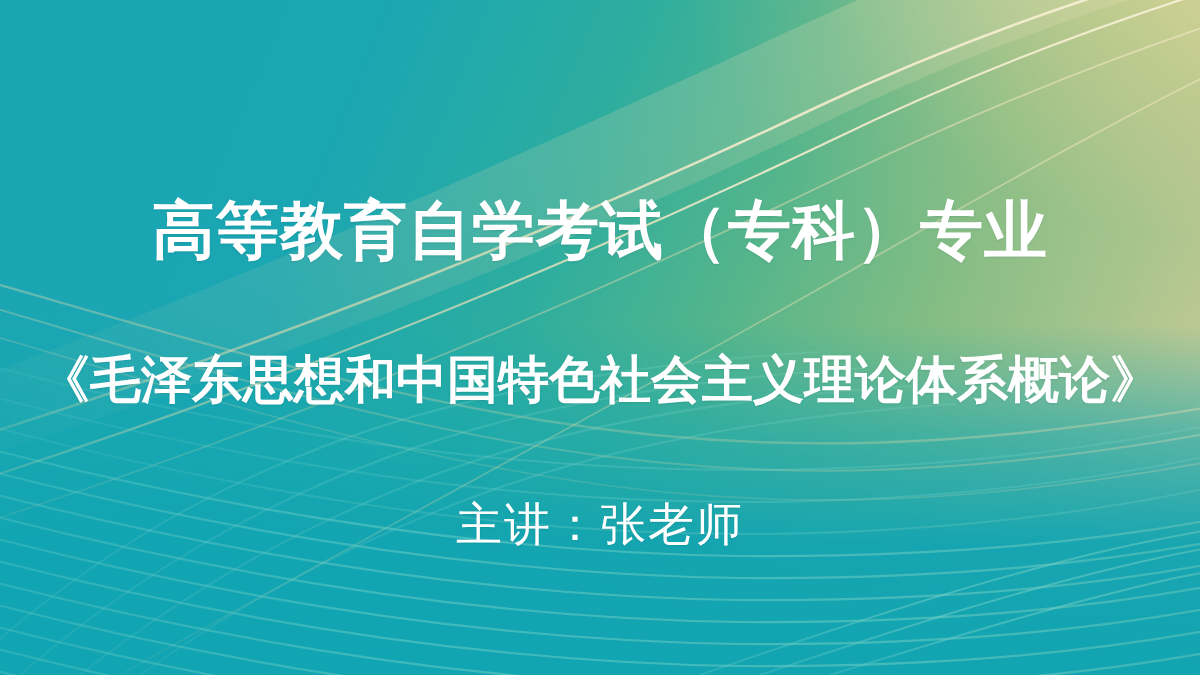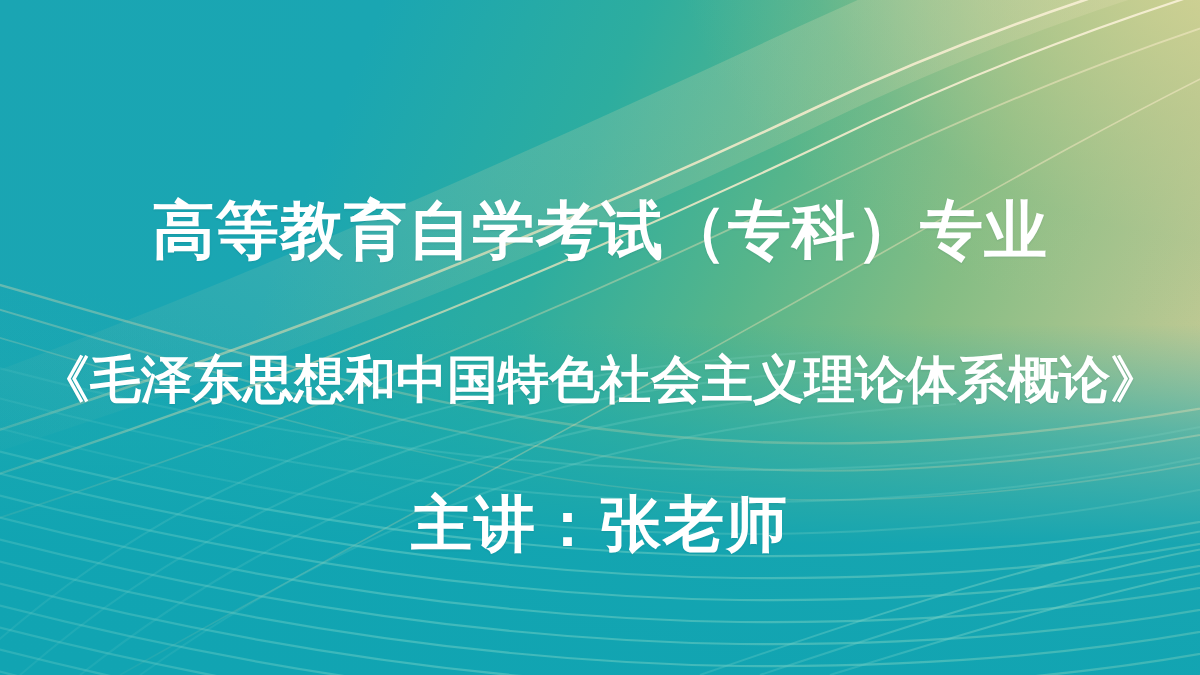--- a/index.html
+++ b/index.html
@@ -119,23 +119,23 @@
   }
 
   .presenter {
     position: absolute;
     top: 494px;
     left: 0;
     right: 0;
     text-align: center;
     color: #ffffff;
     font-family: "Liberation Serif", "DejaVu Serif", serif;
-    font-size: 61px;
+    font-size: 46px;
     line-height: 62px;
-    font-weight: 700;
+    font-weight: 400;
     letter-spacing: 2px;
     white-space: nowrap;
     text-shadow: 0 1px 2px rgba(0, 70, 80, 0.12);
   }
 </style>
 </head>
 <body>
 
 <div class="slide">
 

